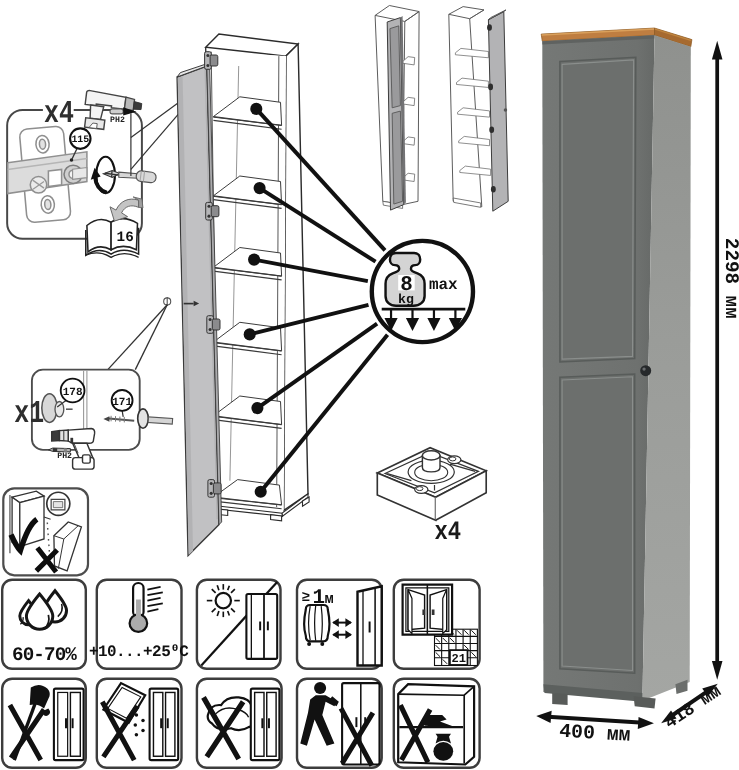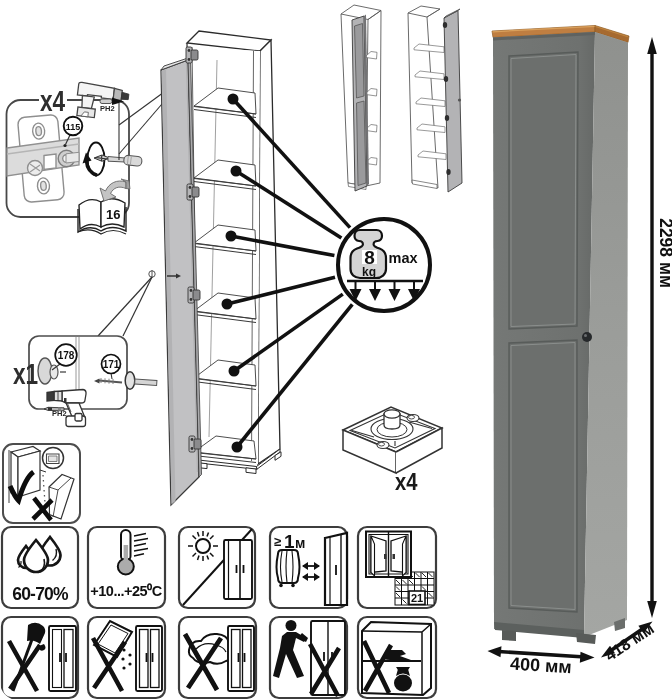--- a/index.html
+++ b/index.html
@@ -1,17 +1,17 @@
 <!DOCTYPE html>
 <html><head>
 <meta charset="utf-8">
 <style>
 html,body{margin:0;padding:0;background:#fff;}
 #page{position:relative;width:672px;height:700px;overflow:hidden;background:#fff;
-font-family:Liberation Sans, sans-serif;border-radius:18px;}
+font-family:Liberation Mono, monospace;}
 svg{display:block;}
 #page{transform:translateZ(0);will-change:transform;}
 </style>
 </head>
 <body>
 <div id="page">
 <svg width="672" height="700" viewBox="0 0 672 700">
 <defs>
 <linearGradient id="gFront" x1="0" y1="0" x2="1" y2="0">
 <stop offset="0" stop-color="#757876"></stop>

